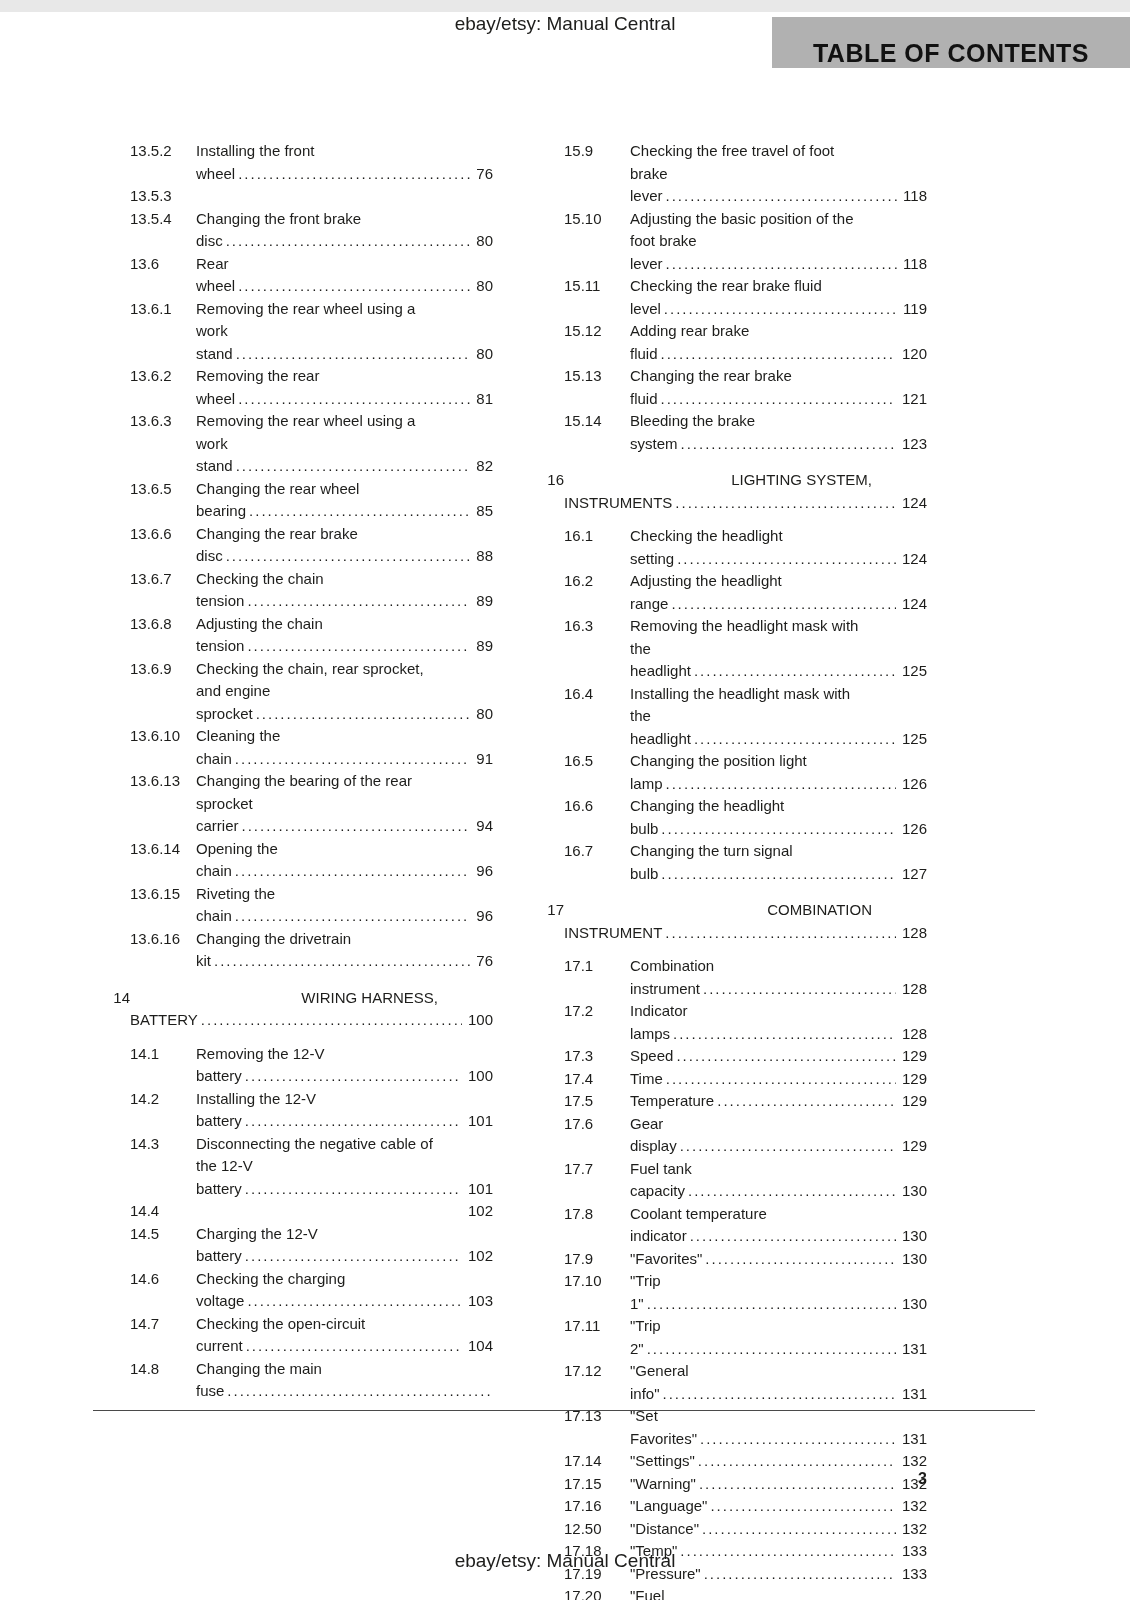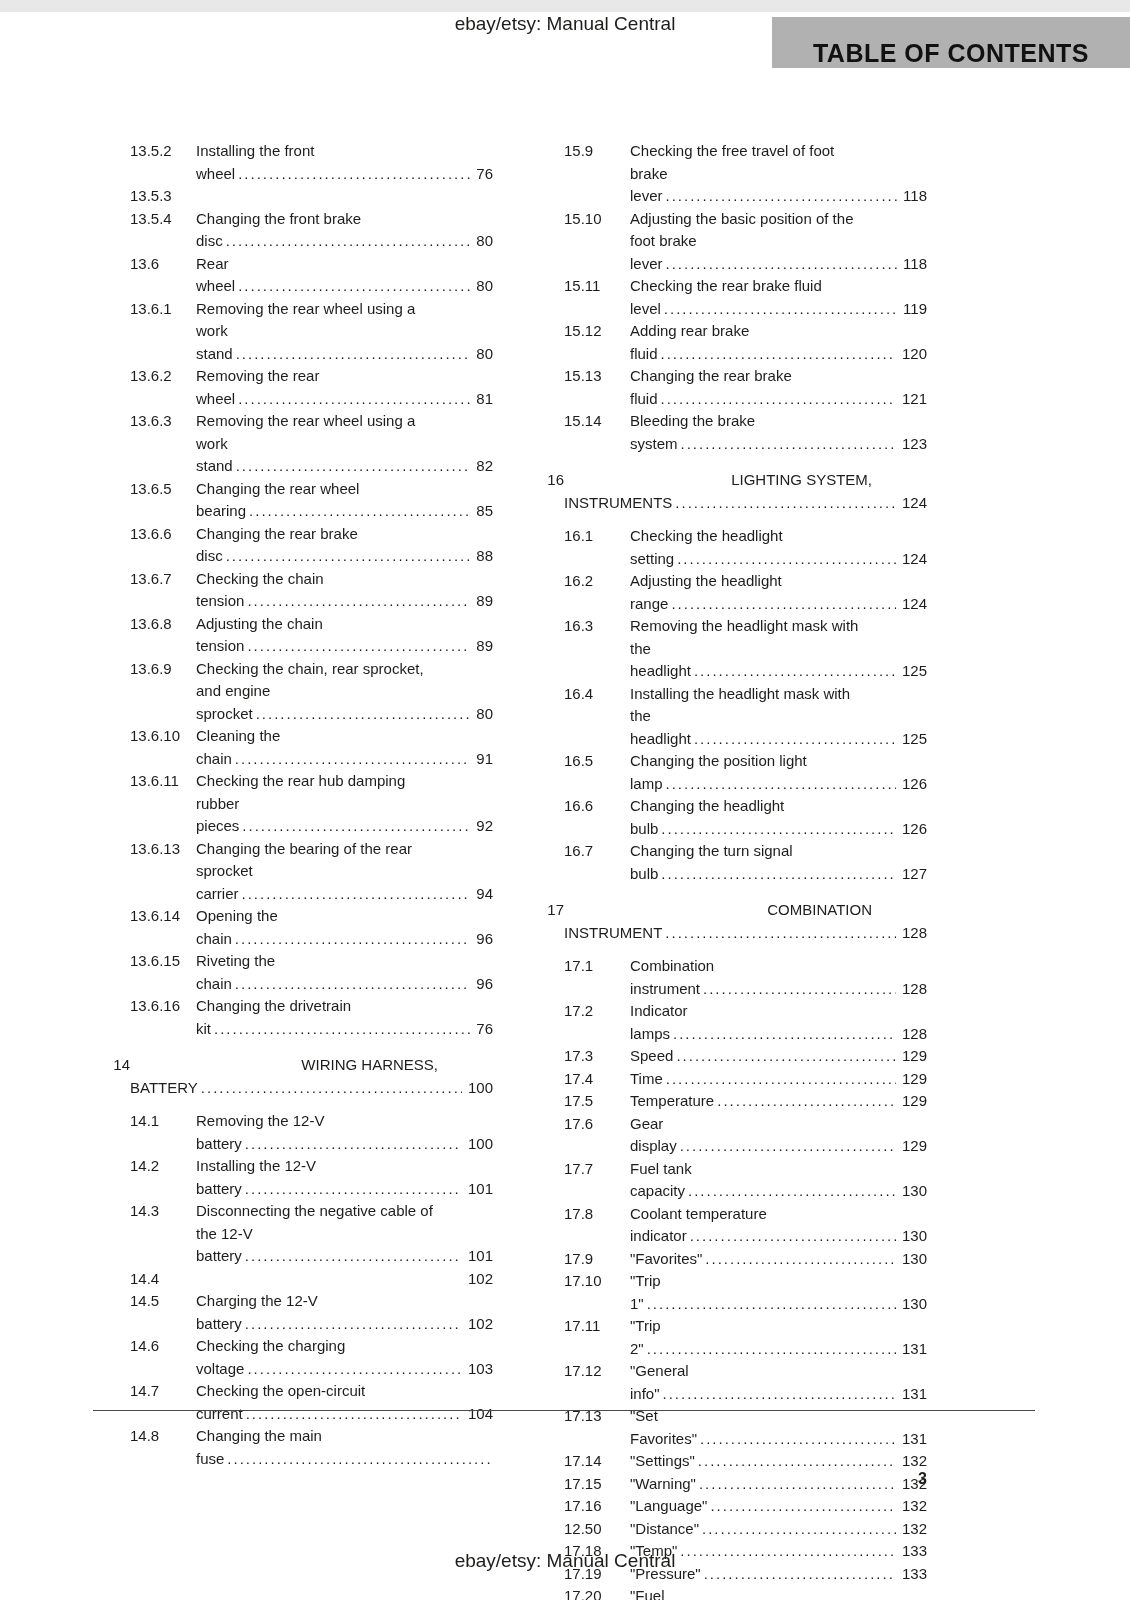--- a/index.html
+++ b/index.html
@@ -189,27 +189,20 @@
           </span>
         </div>
         <div class="toc-entry level-section">
           <span class="toc-num">13.6.10</span>
           <span class="toc-body">
             <span class="toc-titlewrap"><span class="toc-title">Cleaning the chain</span></span>
             <span class="toc-page">91</span>
           </span>
         </div>
         <div class="toc-entry level-section">
-          <span class="toc-num">13.6.11</span>
-          <span class="toc-body">
-            <span class="toc-titlewrap"><span class="toc-title">Checking the rear hub damping rubber pieces</span></span>
-            <span class="toc-page">92</span>
-          </span>
-        </div>
-        <div class="toc-entry level-section">
           <span class="toc-num">13.6.13</span>
           <span class="toc-body">
             <span class="toc-titlewrap"><span class="toc-title">Changing the bearing of the rear sprocket carrier</span></span>
             <span class="toc-page">94</span>
           </span>
         </div>
         <div class="toc-entry level-section">
           <span class="toc-num">13.6.14</span>
           <span class="toc-body">
             <span class="toc-titlewrap"><span class="toc-title">Opening the chain</span></span>

